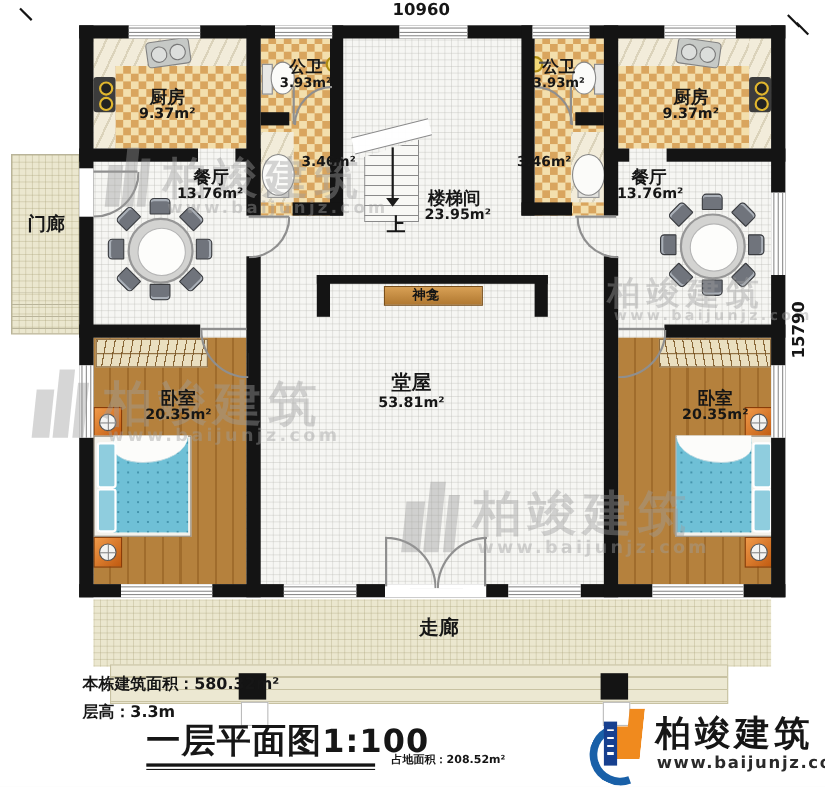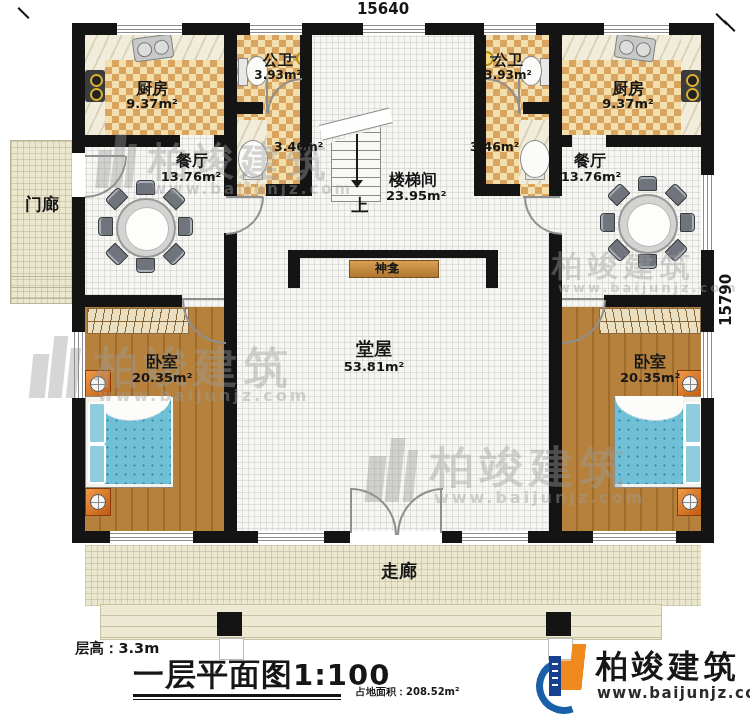--- a/index.html
+++ b/index.html
@@ -265,26 +265,29 @@
   <div class="lbl" style="left:349px;top:262px;width:76px;font-size:12px">神龛</div>
   <div class="lbl" style="left:346px;top:340px;width:56px;font-size:18px">堂屋</div>
   <div class="lbl" style="left:340px;top:360px;width:68px;font-size:13px">53.81m²</div>
   <div class="lbl" style="left:140px;top:354px;width:44px;font-size:16px">卧室</div>
   <div class="lbl" style="left:132px;top:371px;width:60px;font-size:13px">20.35m²</div>
   <div class="lbl" style="left:628px;top:354px;width:44px;font-size:16px">卧室</div>
   <div class="lbl" style="left:620px;top:371px;width:60px;font-size:13px">20.35m²</div>
   <div class="lbl" style="left:20px;top:196px;width:44px;font-size:17px">门廊</div>
   <div class="lbl" style="left:376px;top:562px;width:46px;font-size:18px">走廊</div>
 
-  <div class="lbl" style="left:352px;top:2px;width:62px;font-size:15px">15640</div>
+  <div class="lbl" style="left:352px;top:2px;width:62px;font-size:15px">10960</div>
   <div class="lbl" style="left:697px;top:292px;width:60px;font-size:15px;transform:rotate(-90deg)">15790</div>
   <div class="tick" style="left:16px;top:12px"></div>
   <div class="tick" style="left:714px;top:18px"></div>
   <div class="tick" style="left:722px;top:25px"></div>
 
+  <div class="lbl" style="left:75px;top:615px;font-size:14.5px;text-align:left">
+    <span>本栋建筑面积：</span><span>580.32m²</span>
+  </div>
   <div class="lbl" style="left:75px;top:641px;font-size:14.5px;text-align:left">
     <span>层高：</span><span>3.3m</span>
   </div>
   <div class="lbl" style="left:133px;top:658px;font-size:31px;text-align:left;letter-spacing:1px">
     <span>一层平面图</span><span style="font-size:29px">1:100</span>
   </div>
   <div class="abs" style="left:133px;top:694px;width:208px;height:3px;background:#141414"></div>
   <div class="abs" style="left:133px;top:699px;width:208px;height:1px;background:#141414"></div>
   <div class="lbl" style="left:356px;top:687px;font-size:10px;text-align:left">
     <span>占地面积：</span><span>208.52m²</span>

